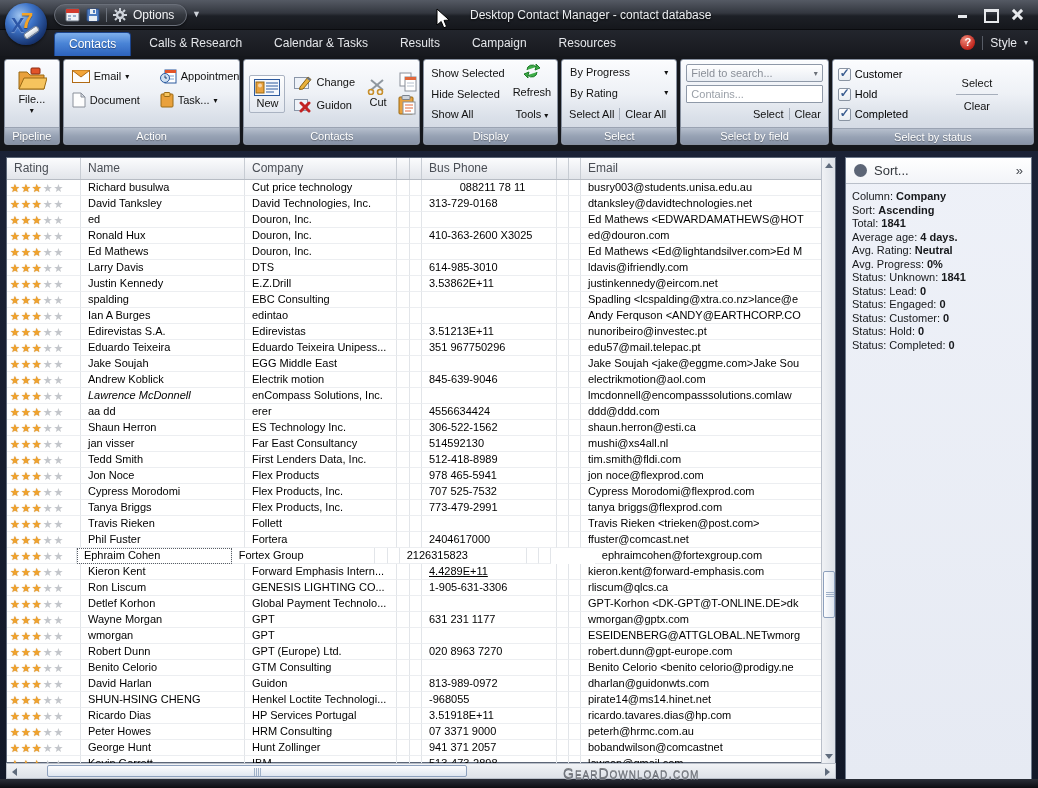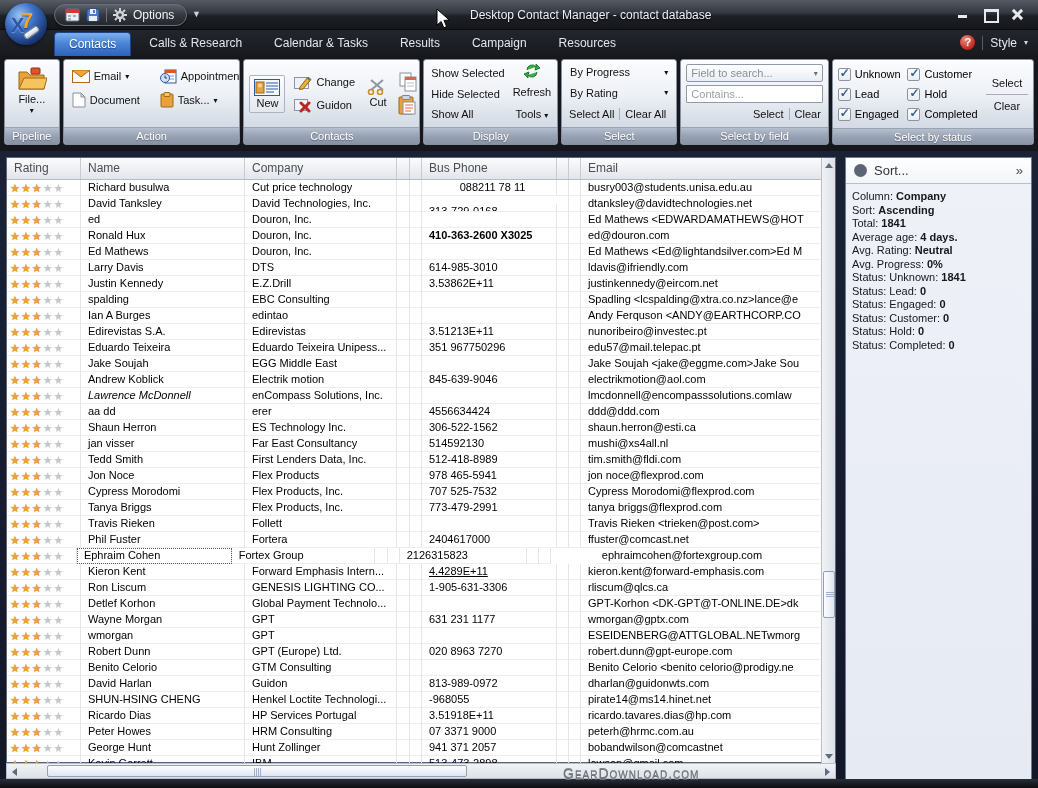--- a/index.html
+++ b/index.html
@@ -389,34 +389,20 @@
         <span class="txtbtn">Select</span>
         <span class="divider-v" style="height:12px"></span>
         <span class="txtbtn">Clear</span>
       </div>
     </div>
     <div class="rg-label">Select by field</div>
   </div>
 
   <div class="rib-group" style="width:207px">
     <div class="rg-body" style="display:flex;gap:4px;">
-      <div id="status-col1" style="display:flex;flex-direction:column;width:74px;">
-          <div class="chk-row">
-            <span class="chk checked"></span>
-            <span>Unknown</span>
-          </div>
-          <div class="chk-row">
-            <span class="chk checked"></span>
-            <span>Lead</span>
-          </div>
-          <div class="chk-row">
-            <span class="chk checked"></span>
-            <span>Engaged</span>
-          </div>
-        </div>
       <div id="status-col2" style="display:flex;flex-direction:column;width:84px;">
           <div class="chk-row">
             <span class="chk checked"></span>
             <span>Customer</span>
           </div>
           <div class="chk-row">
             <span class="chk checked"></span>
             <span>Hold</span>
           </div>
           <div class="chk-row">
@@ -459,21 +445,21 @@
         <div class="gcell" style="width: 12px;"></div>
         <div class="gcell" style="width: 12px;"></div>
         <div class="gcell" style="width: 242px;">busry003@students.unisa.edu.au</div>
       </div>
       <div class="grow">
         <div class="gcell stars" style="width: 74px;"><span class="star-f">★</span><span class="star-f">★</span><span class="star-f">★</span><span class="star-e">★</span><span class="star-e">★</span></div>
         <div class="gcell" style="width: 164px;">David Tanksley</div>
         <div class="gcell" style="width: 152px;">David Technologies, Inc.</div>
         <div class="gcell" style="width: 13px;"></div>
         <div class="gcell" style="width: 12px;"></div>
-        <div class="gcell" style="width: 135px; margin-top: 8px;">313-729-0168</div>
+        <div class="gcell" style="width: 135px;">313-729-0168</div>
         <div class="gcell" style="width: 12px;"></div>
         <div class="gcell" style="width: 12px;"></div>
         <div class="gcell" style="width: 242px;">dtanksley@davidtechnologies.net</div>
       </div>
       <div class="grow">
         <div class="gcell stars" style="width: 74px;"><span class="star-f">★</span><span class="star-f">★</span><span class="star-f">★</span><span class="star-e">★</span><span class="star-e">★</span></div>
         <div class="gcell" style="width: 164px;">ed</div>
         <div class="gcell" style="width: 152px;">Douron, Inc.</div>
         <div class="gcell" style="width: 13px;"></div>
         <div class="gcell" style="width: 12px;"></div>
@@ -481,21 +467,21 @@
         <div class="gcell" style="width: 12px;"></div>
         <div class="gcell" style="width: 12px;"></div>
         <div class="gcell" style="width: 242px;">Ed Mathews &lt;EDWARDAMATHEWS@HOT</div>
       </div>
       <div class="grow">
         <div class="gcell stars" style="width: 74px;"><span class="star-f">★</span><span class="star-f">★</span><span class="star-f">★</span><span class="star-e">★</span><span class="star-e">★</span></div>
         <div class="gcell" style="width: 164px;">Ronald Hux</div>
         <div class="gcell" style="width: 152px;">Douron, Inc.</div>
         <div class="gcell" style="width: 13px;"></div>
         <div class="gcell" style="width: 12px;"></div>
-        <div class="gcell" style="width: 135px; font-weight: bold;">410-363-2600 X3025</div>
+        <div class="gcell" style="width: 135px;">410-363-2600 X3025</div>
         <div class="gcell" style="width: 12px;"></div>
         <div class="gcell" style="width: 12px;"></div>
         <div class="gcell" style="width: 242px;">ed@douron.com</div>
       </div>
       <div class="grow">
         <div class="gcell stars" style="width: 74px;"><span class="star-f">★</span><span class="star-f">★</span><span class="star-f">★</span><span class="star-e">★</span><span class="star-e">★</span></div>
         <div class="gcell" style="width: 164px;">Ed Mathews</div>
         <div class="gcell" style="width: 152px;">Douron, Inc.</div>
         <div class="gcell" style="width: 13px;"></div>
         <div class="gcell" style="width: 12px;"></div>

